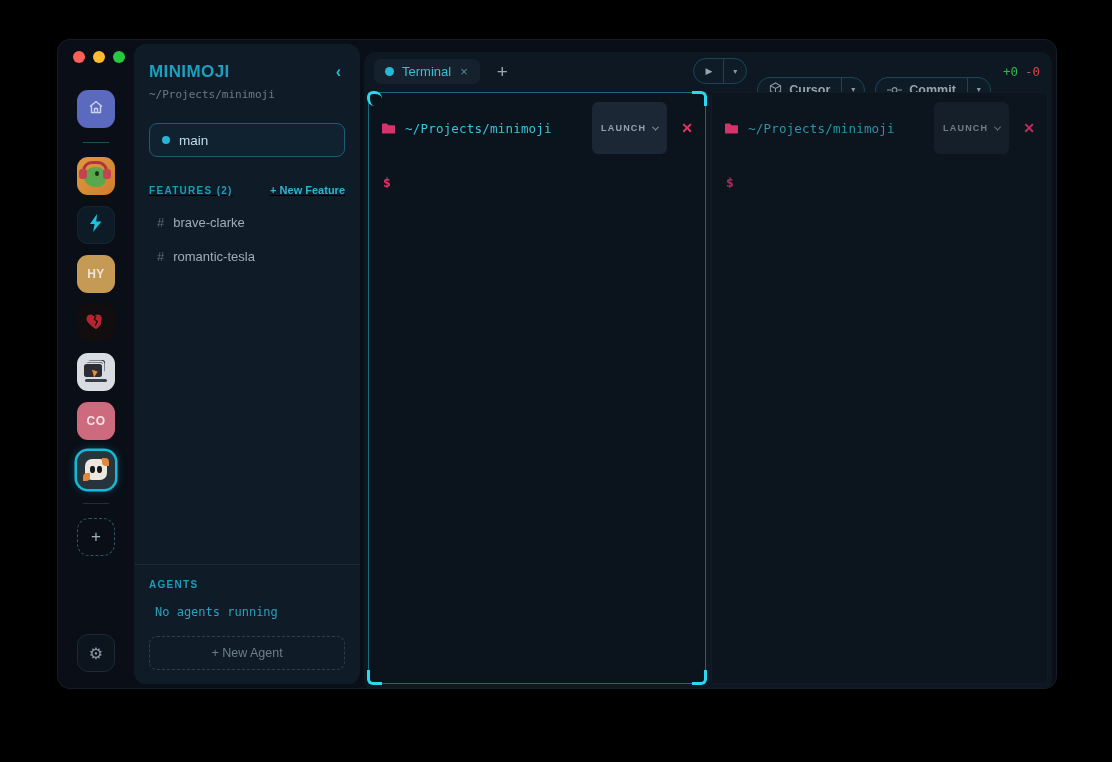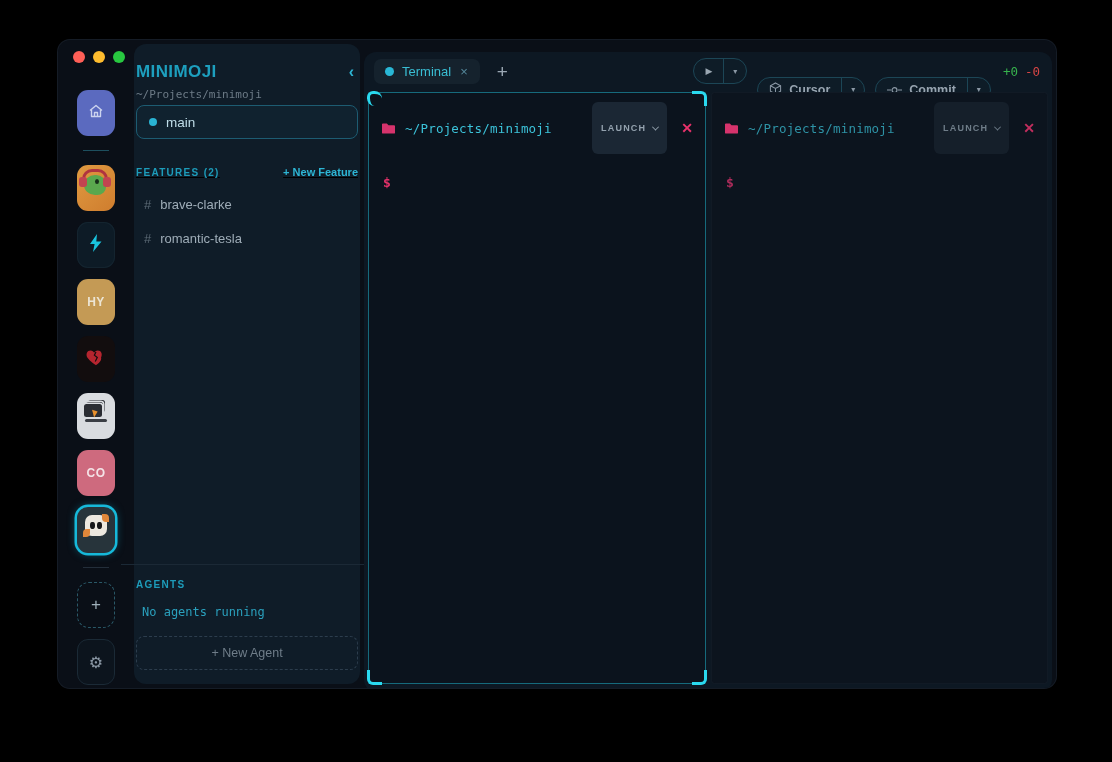--- a/index.html
+++ b/index.html
@@ -13,21 +13,21 @@
 
   
   .rail { position:absolute; left:0; top:0; width:76px; height:100%;
     display:flex; flex-direction:column; align-items:center; }
   .traffic { position:absolute; left:15px; top:11px; display:flex; gap:8px; }
   .tl { width:12px; height:12px; border-radius:50%; }
   .tl.red{background:#ff5f57} .tl.yellow{background:#febc2e} .tl.green{background:#28c840}
 
   .rail-icons { margin-top:50px; flex:1; width:100%; display:flex; flex-direction:column;
     align-items:center; gap:11px; padding-bottom:16px; }
-  .app-icon { width:38px; height:46px; border-radius:11px; flex-shrink:0; position:relative;
+  .app-icon { width:38px; height:38px; border-radius:11px; flex-shrink:0; position:relative;
     display:flex; align-items:center; justify-content:center; cursor:pointer; overflow:hidden; }
   .rail-div { width:26px; height:1px; background:#1d4f5e; margin:3px 0; flex-shrink:0; }
   .rail-div.dim { background:#232e3a; }
 
   .ai-home { background:#5b6abf; }
   .ai-dino { background:linear-gradient(135deg,#e09a41,#cf7d2e); }
   .dino-head { position:absolute; left:7px; top:10px; width:22px; height:20px; background:#5aa84e;
     border-radius:50% 45% 40% 50%; }
   .dino-eye { position:absolute; left:18px; top:14px; width:4px; height:5px; background:#17301a; border-radius:50%; }
   .dino-band { position:absolute; left:5px; top:4px; width:26px; height:10px; border:3px solid #b03440;
@@ -52,26 +52,26 @@
   .ghost-eye.l{left:5px} .ghost-eye.r{left:12px}
   .ghost-orange { position:absolute; width:7px; height:8px; background:#e0873a; }
   .ghost-orange.tr{ right:-2px; top:-1px; border-radius:0 4px 0 4px; }
   .ghost-orange.bl{ left:-2px; bottom:-1px; border-radius:4px 0 4px 0; }
   .ai-add { border:1.5px dashed #2a5968; background:transparent; color:#9fb0ba; font-size:17px; border-radius:12px; }
   .ai-gear { margin-top:auto; border:1px solid #1b2a36; color:#8b98a5; font-size:16px; border-radius:11px;
     background:#0c141d; }
 
   
   .sidebar { position:absolute; left:76px; top:4px; width:226px; height:640px; background:#0f1c28;
-    border-radius:12px; padding:18px 2px 14px; display:flex; flex-direction:column; }
+    border-radius:12px; padding:18px 15px 14px; display:flex; flex-direction:column; }
   .sb-title-row { display:flex; align-items:center; justify-content:space-between; }
   .sb-title { color:#1d9fbe; font-size:17px; font-weight:bold; letter-spacing:.4px; }
   .sb-collapse { color:#2db5d4; font-size:16px; font-weight:bold; cursor:pointer; padding:0 4px; }
   .sb-path { font-family:"DejaVu Sans Mono",monospace; font-size:11px; color:#6d7b87; margin-top:6px; }
-  .branch-box { margin-top:4px; border:1px solid #1d5c72; background:rgba(29,92,114,.10);
+  .branch-box { margin-top:22px; border:1px solid #1d5c72; background:rgba(29,92,114,.10);
     border-radius:8px; height:34px; display:flex; align-items:center; gap:9px; padding:0 12px; cursor:pointer; }
   .branch-dot { width:8px; height:8px; border-radius:50%; background:#2ab3d3; }
   .branch-name { color:#bfdde8; font-size:13.5px; }
   .features-row { margin-top:27px; display:flex; align-items:center; justify-content:space-between;text-decoration:underline; }
   .features-label { font-size:10px; font-weight:bold; letter-spacing:1.3px; color:#1d9cba; }
   .new-feature { font-size:11px; font-weight:600; color:#2db5d4; cursor:pointer; }
   .feature-item { display:flex; gap:9px; margin-top:19px; padding-left:8px; font-size:13px;
     color:#9fadb8; cursor:pointer; }
   .feature-hash { color:#5c6a76; }
   .agents { margin-top:auto; border-top:1px solid #1b2936; padding-top:14px; margin-left:-15px;

